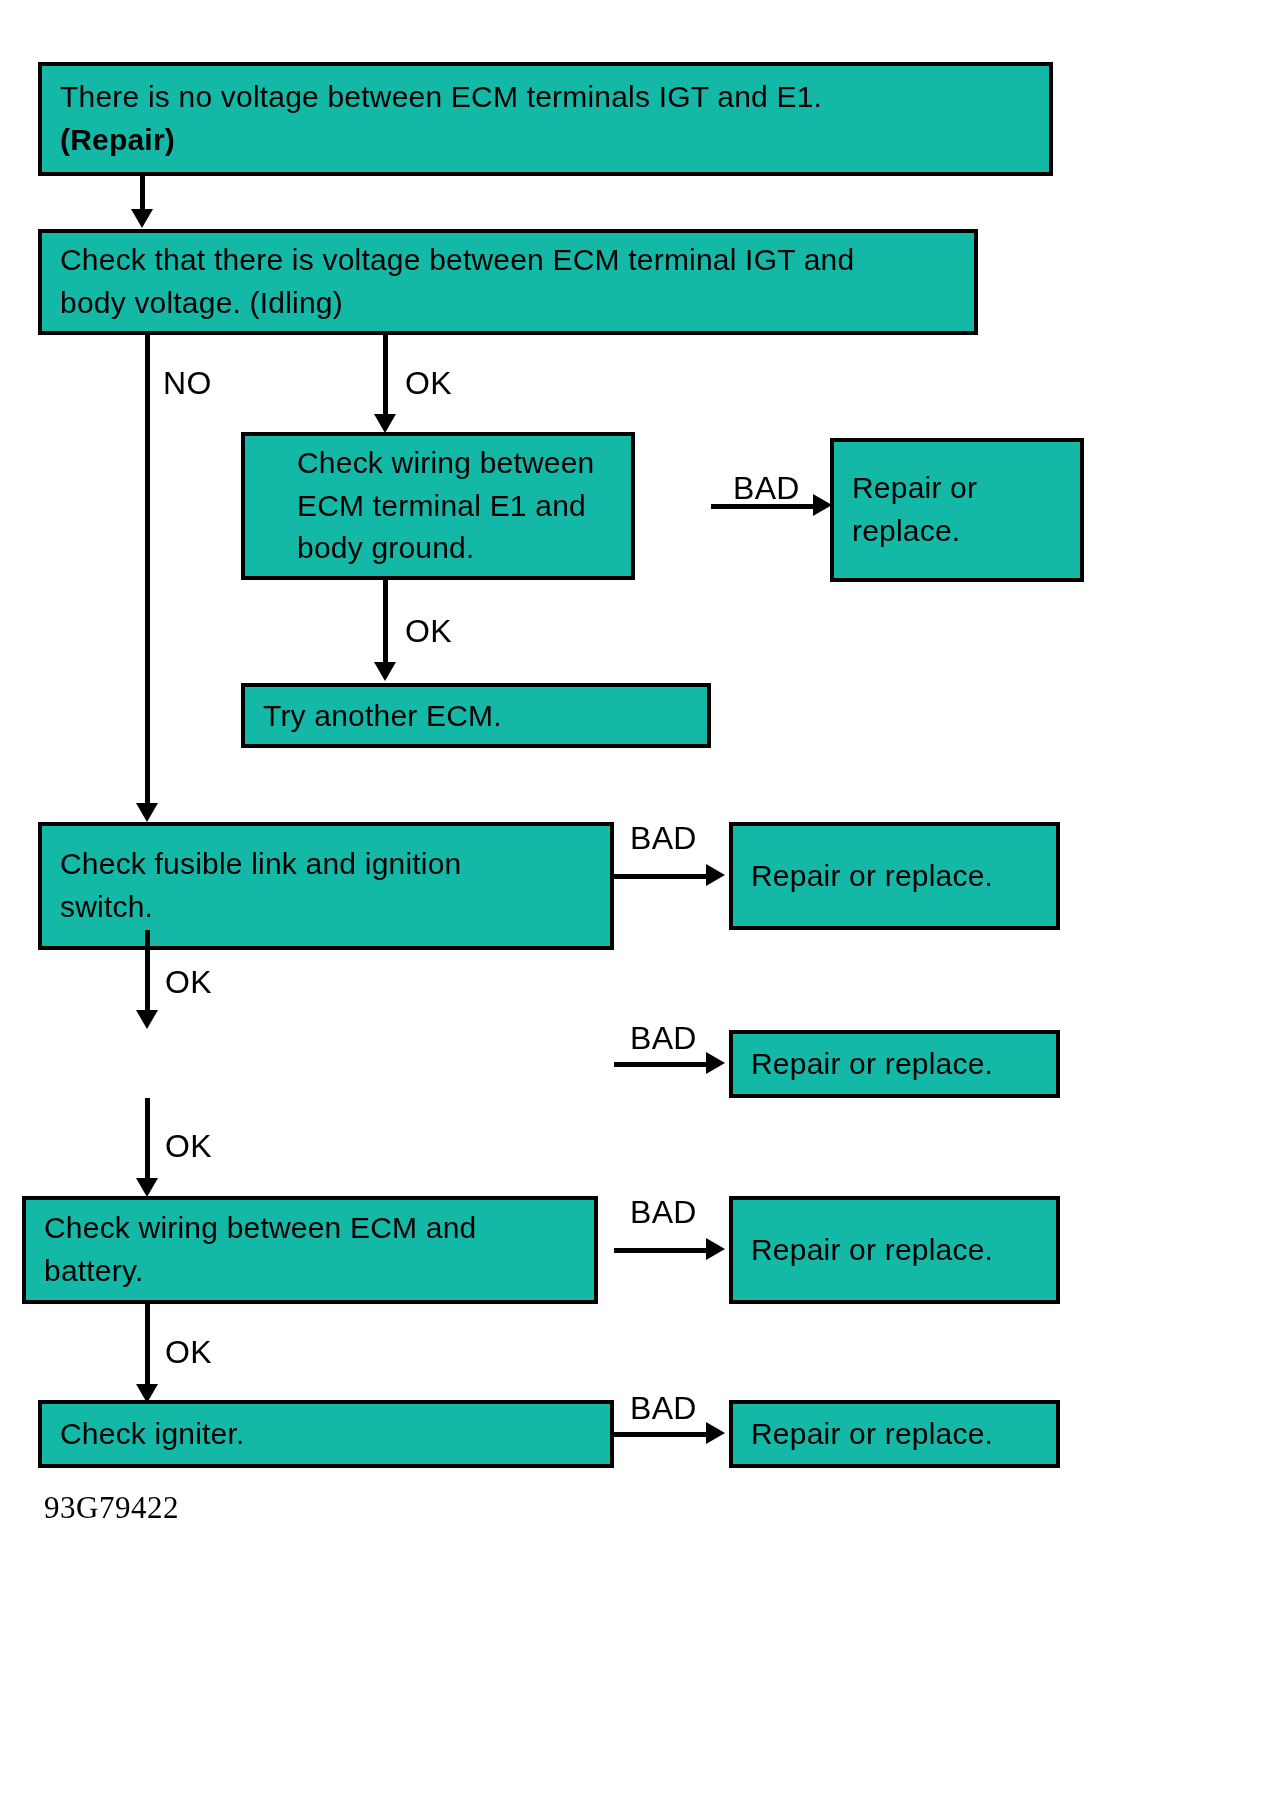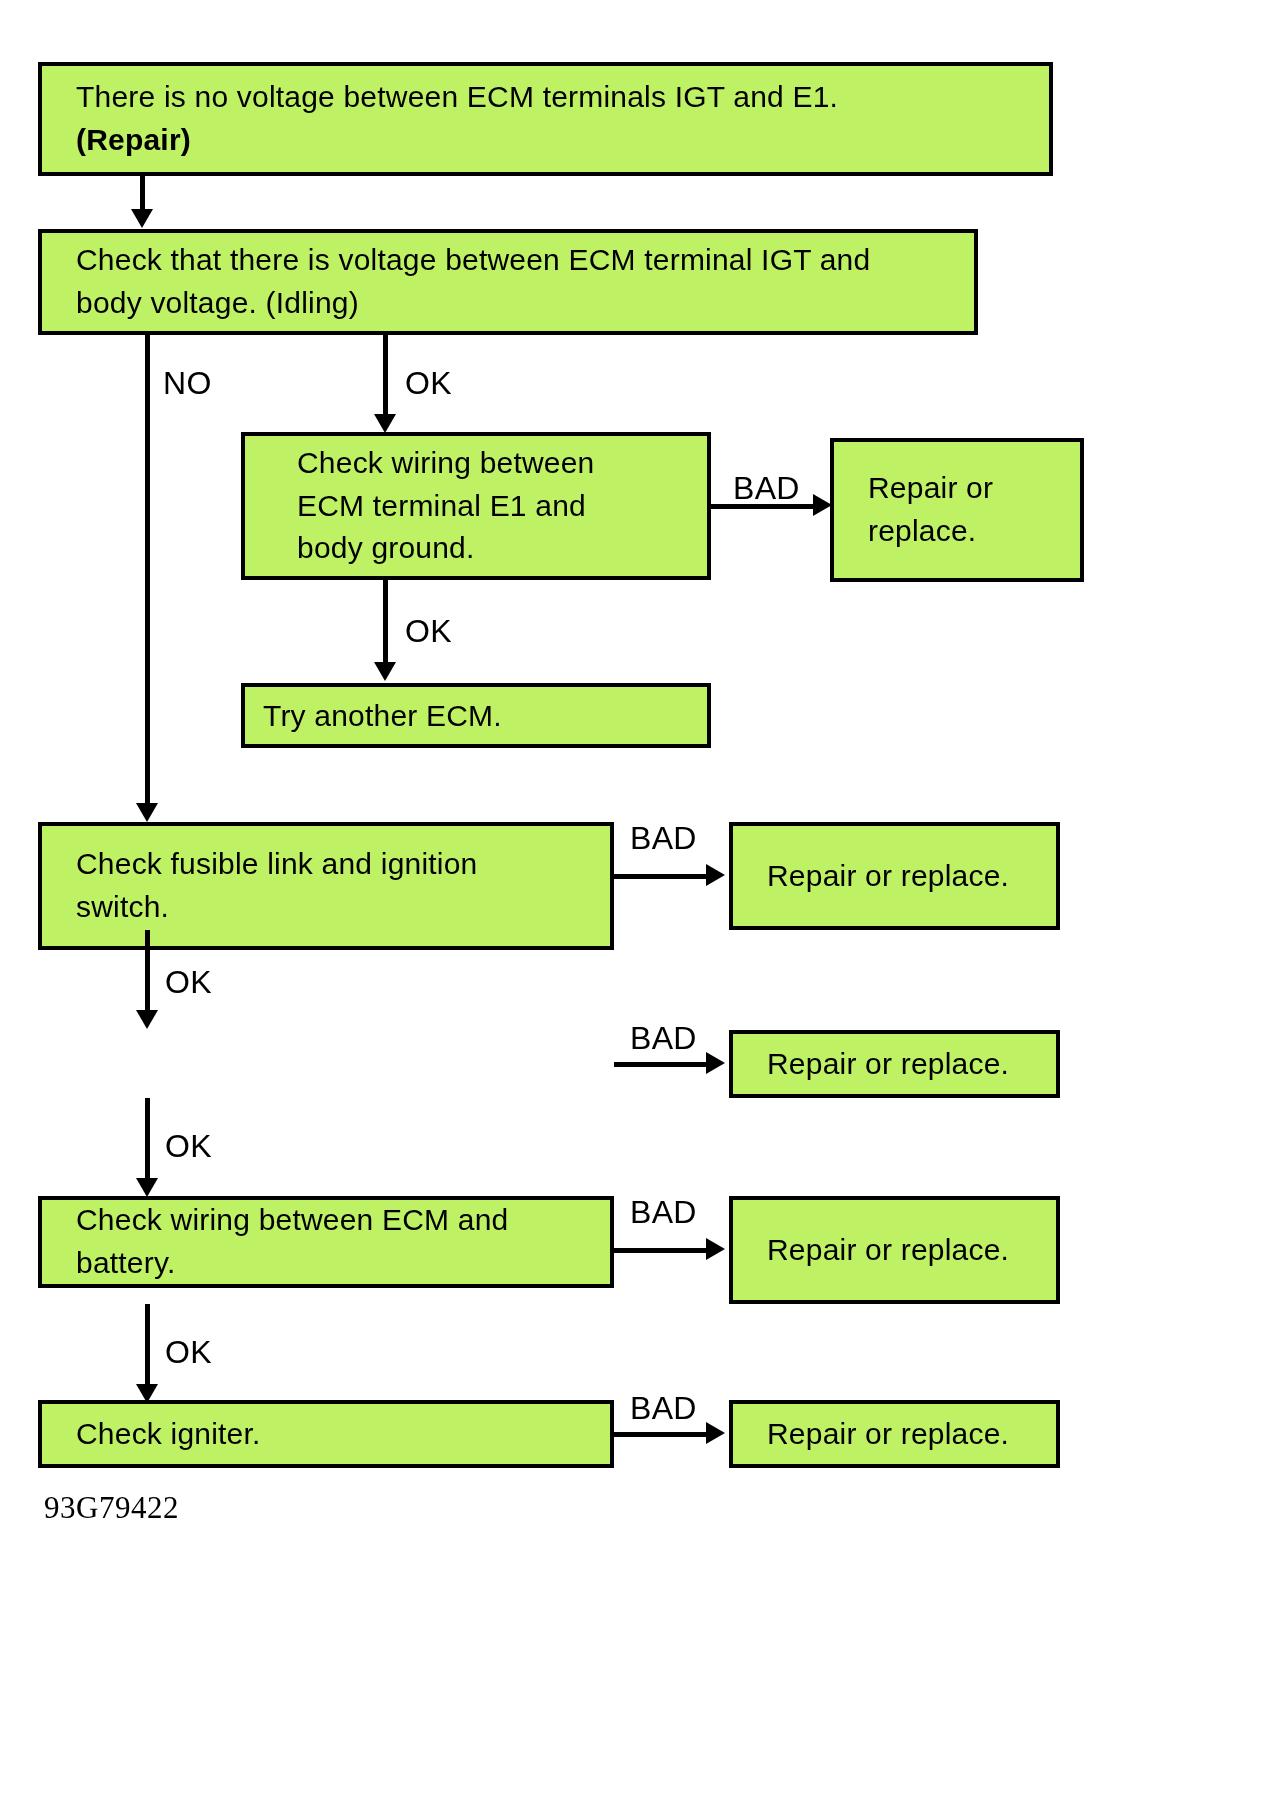--- a/index.html
+++ b/index.html
@@ -14,25 +14,25 @@
   #canvas {
     position: relative;
     width: 1265px;
     height: 1814px;
     background: #ffffff;
     overflow: hidden;
   }
   .box {
     position: absolute;
     border: 4px solid #000000;
-    background: #bef264;
+    background: #14b8a6;
     box-sizing: border-box;
     display: flex;
     align-items: center;
-    padding: 6px 34px;
+    padding: 6px 18px;
   }
   .box .txt {
     font-size: 30px;
     line-height: 1.42;
     letter-spacing: 0.2px;
     white-space: pre-line;
   }
   .label {
     position: absolute;
     font-size: 32px;
@@ -91,21 +91,21 @@
   </div>
 
   <div class="vline" style="left:145px; top:335px; height:473px;"></div>
   <div class="arrow-down" style="left:136px; top:803px;"></div>
   <div class="label" style="left:163px; top:367px;">NO</div>
 
   <div class="vline" style="left:383px; top:335px; height:84px;"></div>
   <div class="arrow-down" style="left:374px; top:414px;"></div>
   <div class="label" style="left:405px; top:367px;">OK</div>
 
-  <div class="box" style="left:241px; top:432px; width:470px; height:148px; padding-left:52px;">
+  <div class="box" style="left:241px; top:432px; width:394px; height:148px; padding-left:52px;">
     <div class="txt">Check wiring between
 ECM terminal E1 and
 body ground.</div>
   </div>
 
   <div class="hline" style="left:711px; top:504px; width:110px;"></div>
   <div class="arrow-right" style="left:813px; top:494px;"></div>
   <div class="label" style="left:733px; top:472px;">BAD</div>
 
   <div class="box" style="left:830px; top:438px; width:254px; height:144px;">
@@ -144,21 +144,21 @@
   <div class="label" style="left:630px; top:1022px;">BAD</div>
 
   <div class="box" style="left:729px; top:1030px; width:331px; height:68px;">
     <div class="txt">Repair or replace.</div>
   </div>
 
   <div class="vline" style="left:145px; top:1098px; height:85px;"></div>
   <div class="arrow-down" style="left:136px; top:1178px;"></div>
   <div class="label" style="left:165px; top:1130px;">OK</div>
 
-  <div class="box" style="left:38px; top:1196px; width:576px; height:92px;">
+  <div class="box" style="left:22px; top:1196px; width:576px; height:108px;">
     <div class="txt">Check wiring between ECM and
 battery.</div>
   </div>
 
   <div class="hline" style="left:614px; top:1248px; width:100px;"></div>
   <div class="arrow-right" style="left:706px; top:1238px;"></div>
   <div class="label" style="left:630px; top:1196px;">BAD</div>
 
   <div class="box" style="left:729px; top:1196px; width:331px; height:108px;">
     <div class="txt">Repair or replace.</div>

